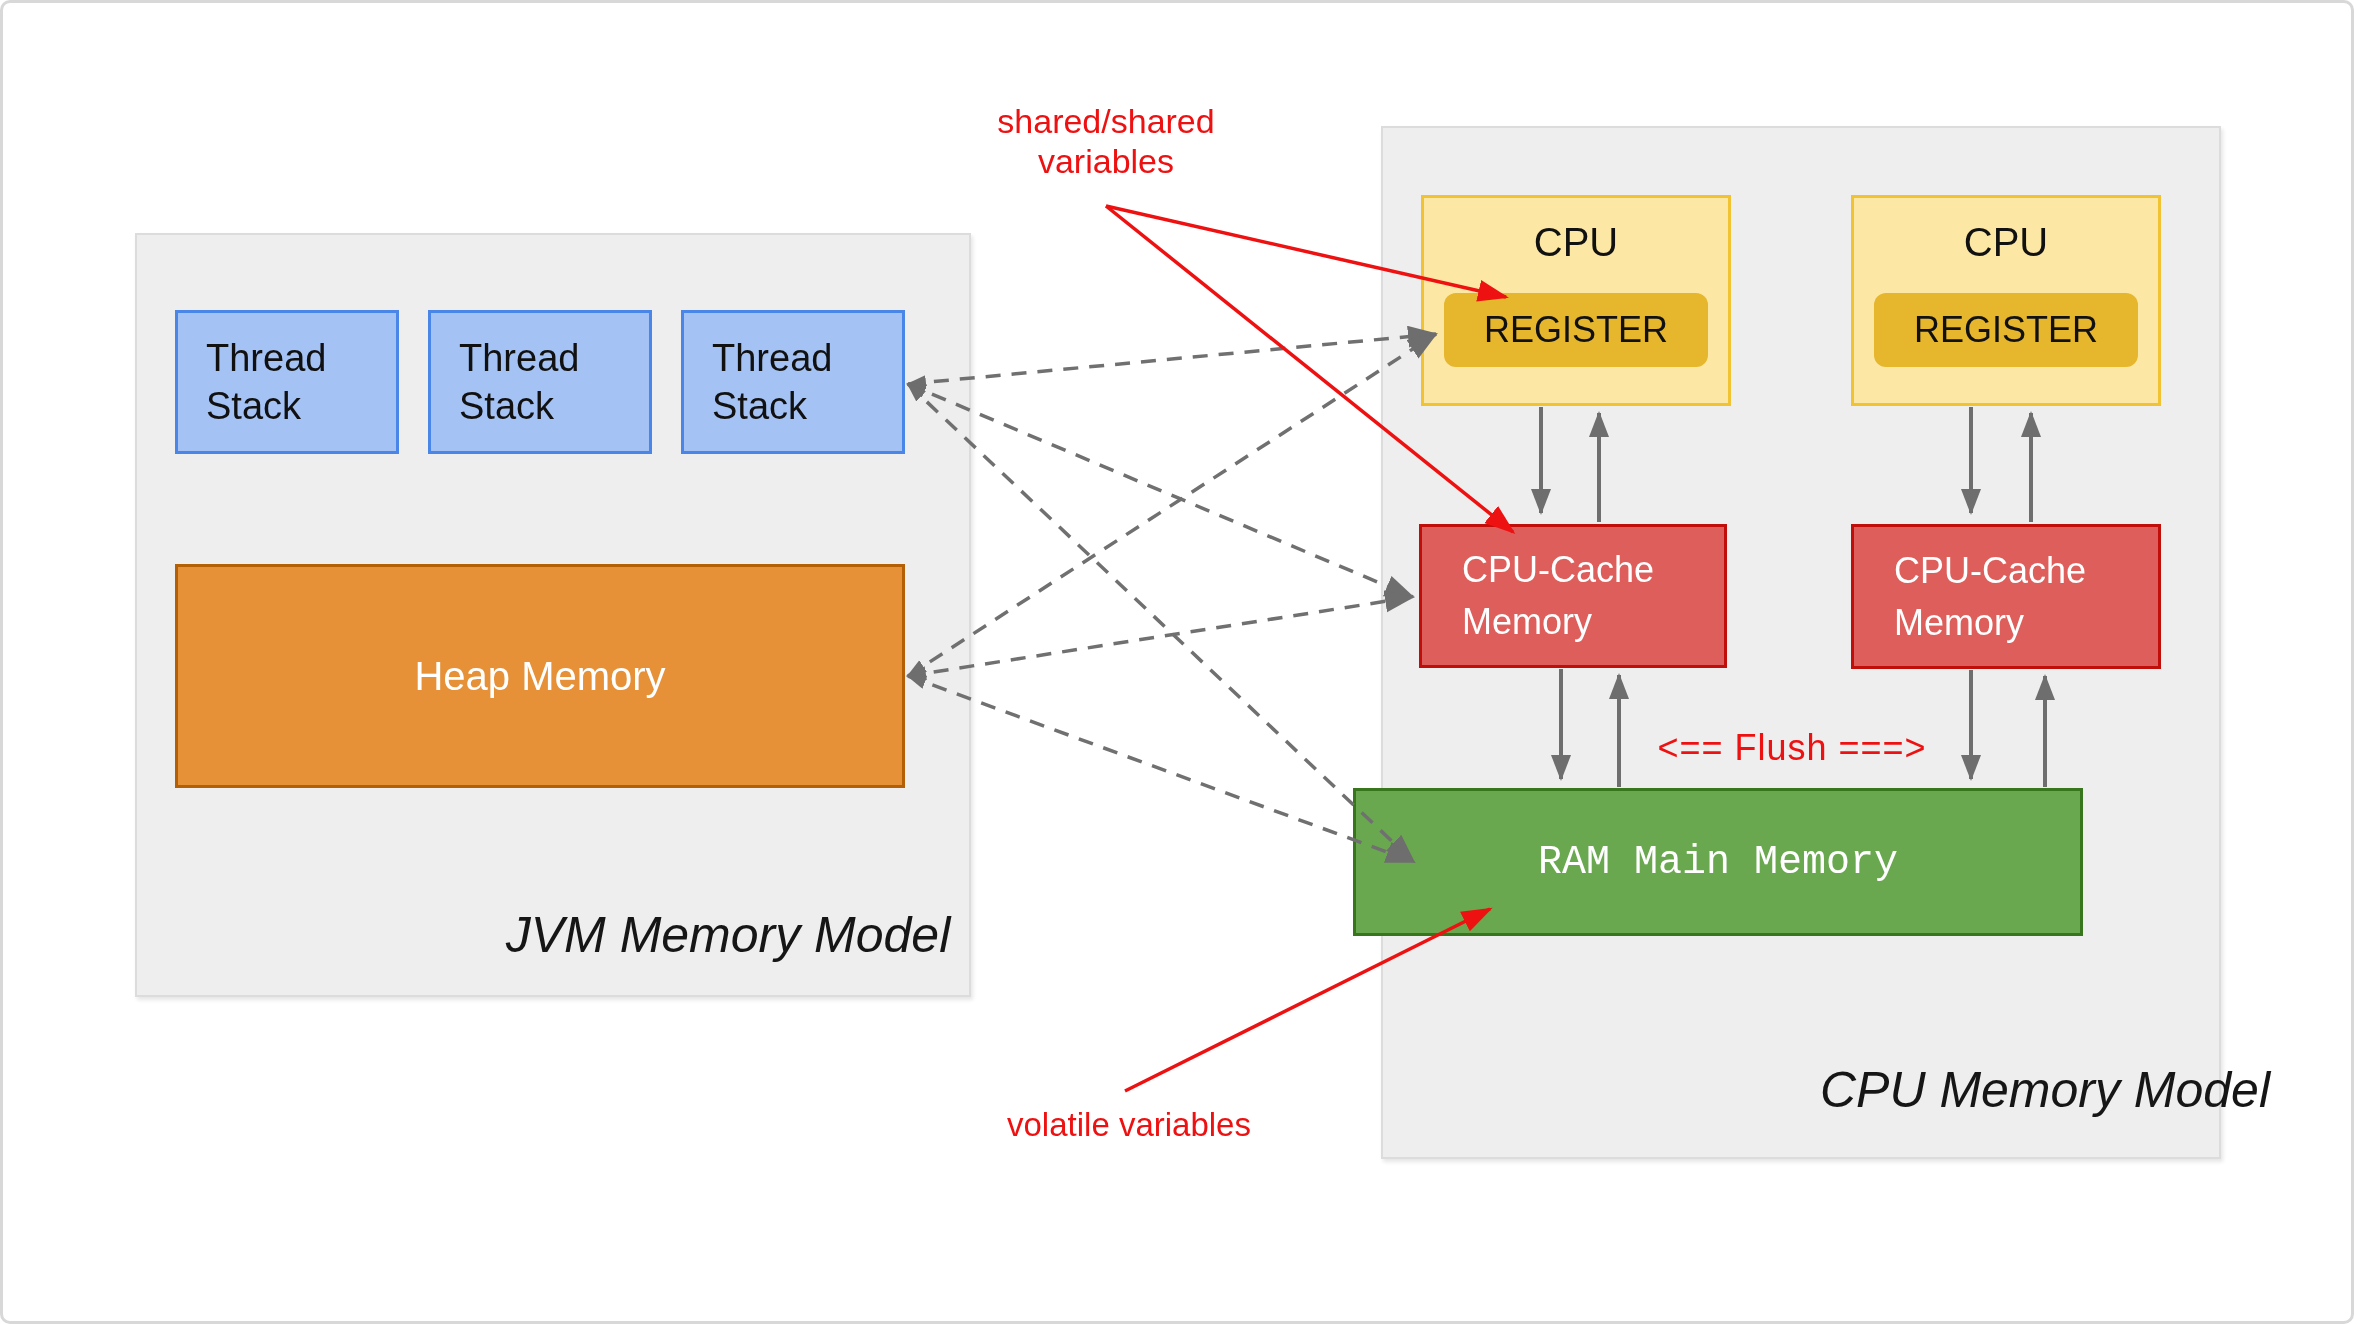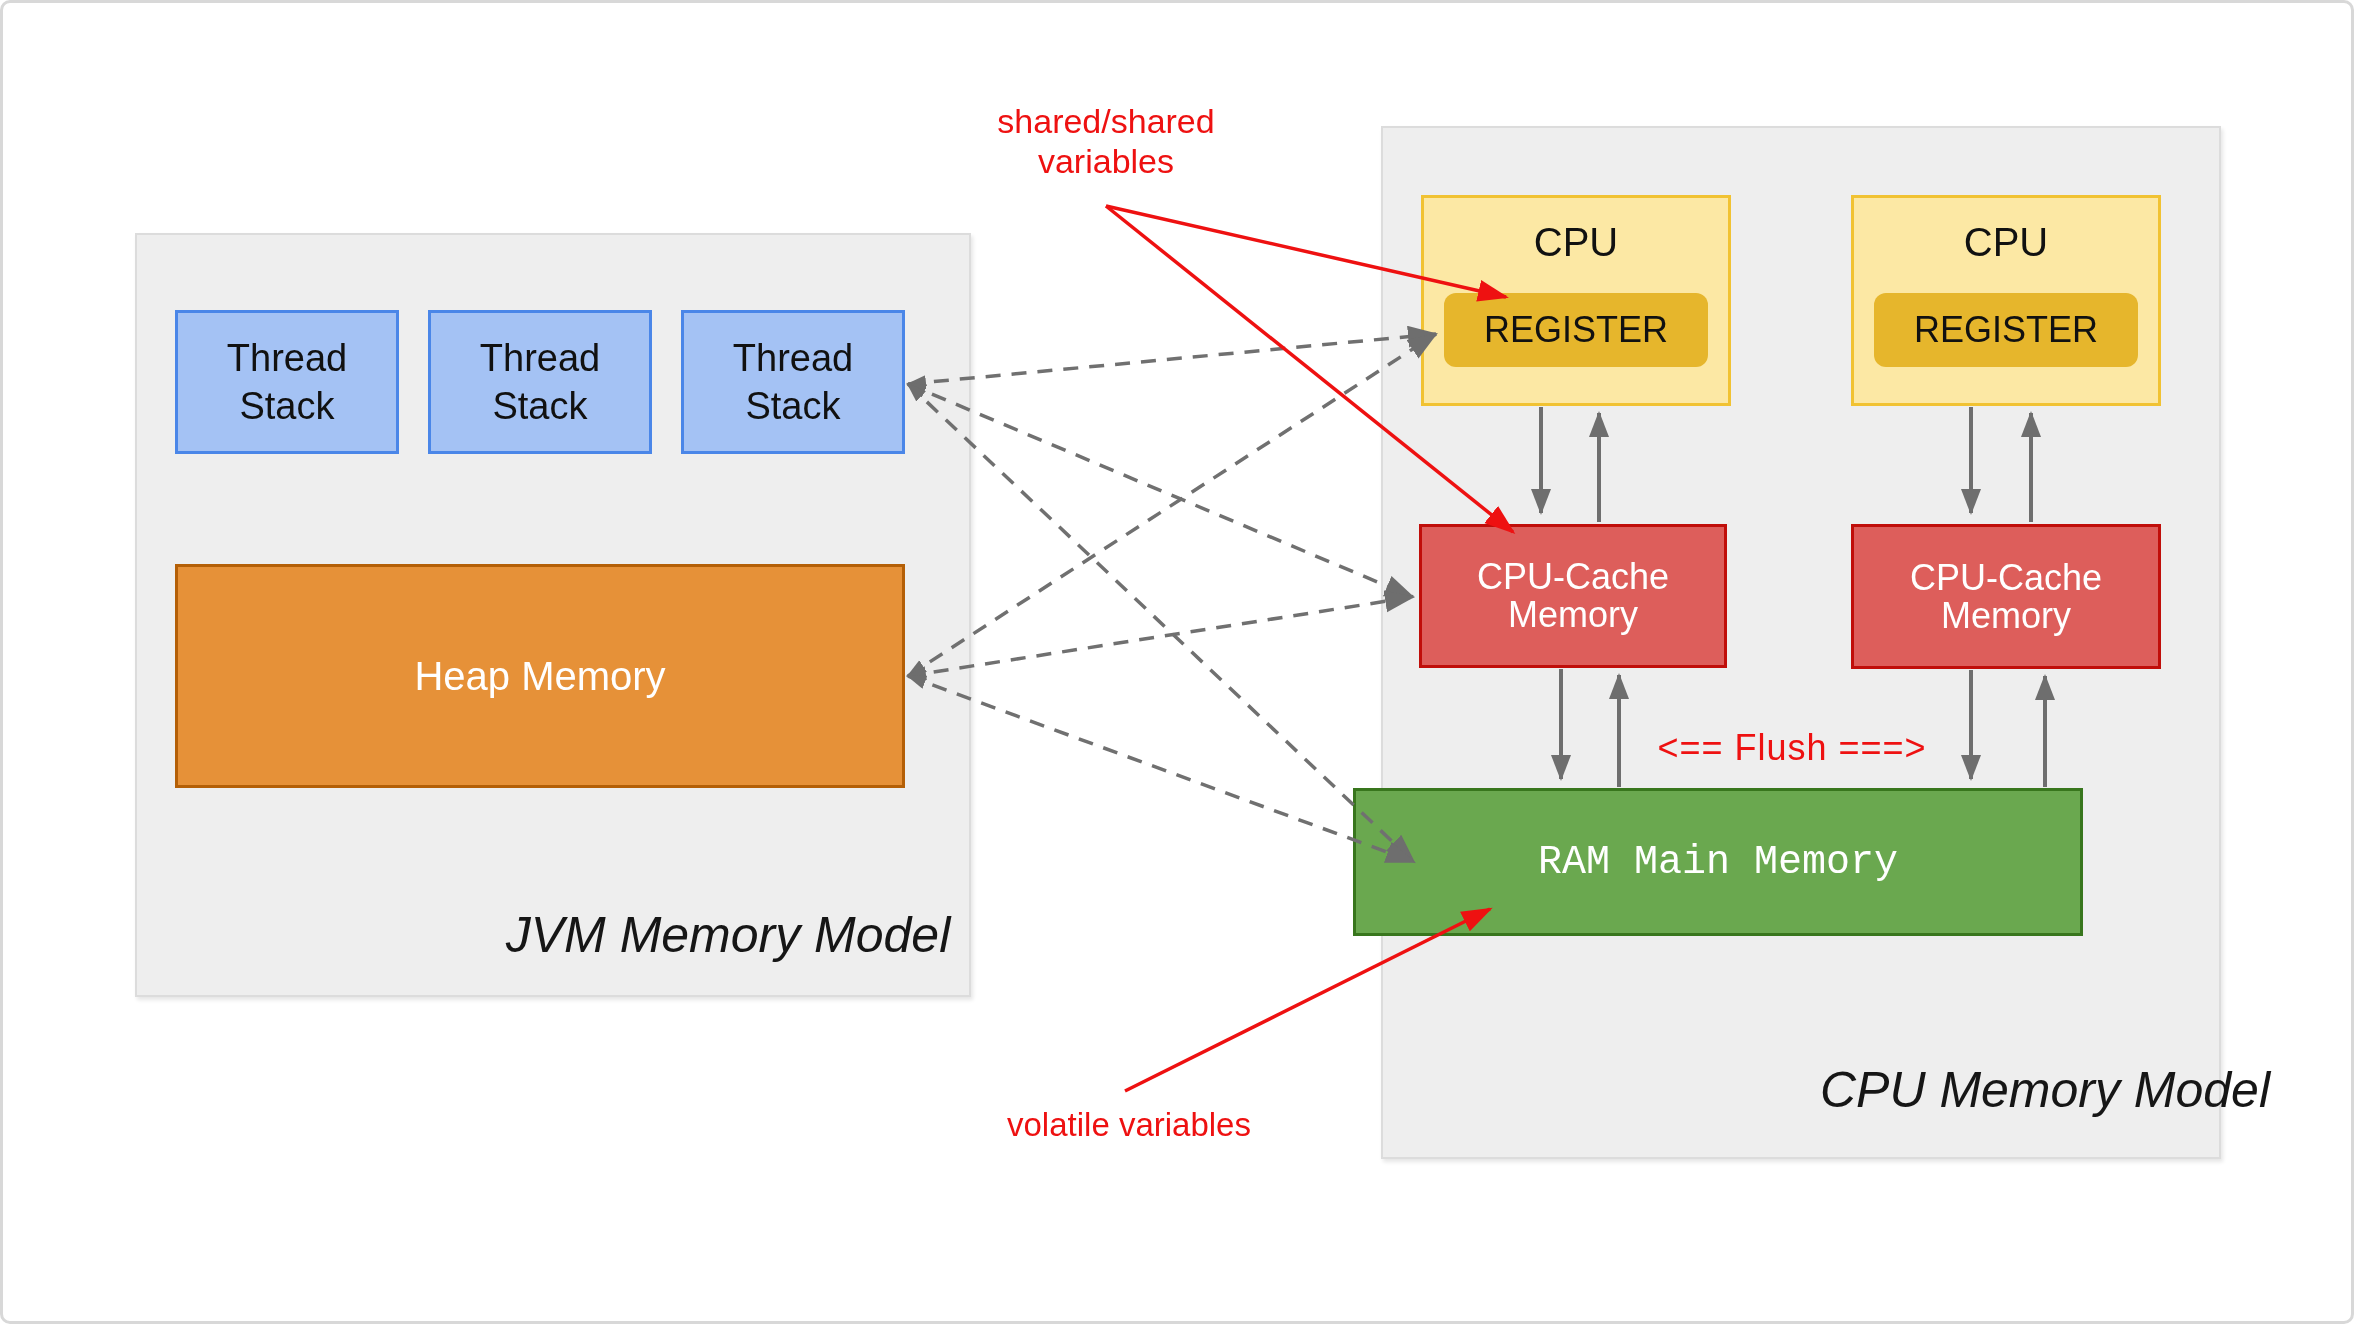--- a/index.html
+++ b/index.html
@@ -9,21 +9,21 @@
     background:#ffffff;border:3px solid var(--canvas-border,#d8d8d8);
     border-radius:10px;overflow:hidden;
   }
   .panel{
     position:absolute;background:var(--panel-bg,#eeeeee);
     border:2px solid var(--panel-border,#dcdcdc);
     box-shadow:2px 3px 4px rgba(0,0,0,0.10);
   }
   .node{
     position:absolute;display:flex;align-items:center;justify-content:center;
-    text-align:center;box-sizing:border-box;
+    text-align:left;box-sizing:border-box;
   }
   .thread-stack{
     background:var(--blue-fill,#a4c2f4);border:3px solid var(--blue-border,#4a86e8);
     color:var(--text-dark,#111);font-size:38px;line-height:48px;padding:0 28px;
   }
   .heap{
     background:var(--orange-fill,#e69138);border:3px solid var(--orange-border,#b45f06);
     color:var(--text-white,#fff);font-size:40px;
   }
   .cpu-box{
@@ -35,21 +35,21 @@
     color:var(--text-dark,#111);font-size:40px;
   }
   .register{
     position:absolute;left:20px;top:95px;width:264px;height:74px;
     background:var(--gold-fill,#e6b62c);border-radius:12px;
     display:flex;align-items:center;justify-content:center;
     color:var(--text-dark,#111);font-size:36px;
   }
   .cache{
     background:var(--red-fill,#dd5e5b);border:3px solid var(--red-border,#c00e0a);
-    color:var(--text-white,#fff);font-size:36px;line-height:38px;padding:0 40px;
+    color:var(--text-white,#fff);font-size:36px;line-height:52px;padding:0 40px;
   }
   .ram{
     background:var(--green-fill,#6aa84f);border:3px solid var(--green-border,#38761d);
     color:var(--text-white,#fff);font-size:40px;
   }
   .model-title{
     position:absolute;text-align:center;color:#161616;font-size:50px;font-style:italic;
   }
   .red-note{
     position:absolute;text-align:center;color:var(--annotation-red,#ee1111);

